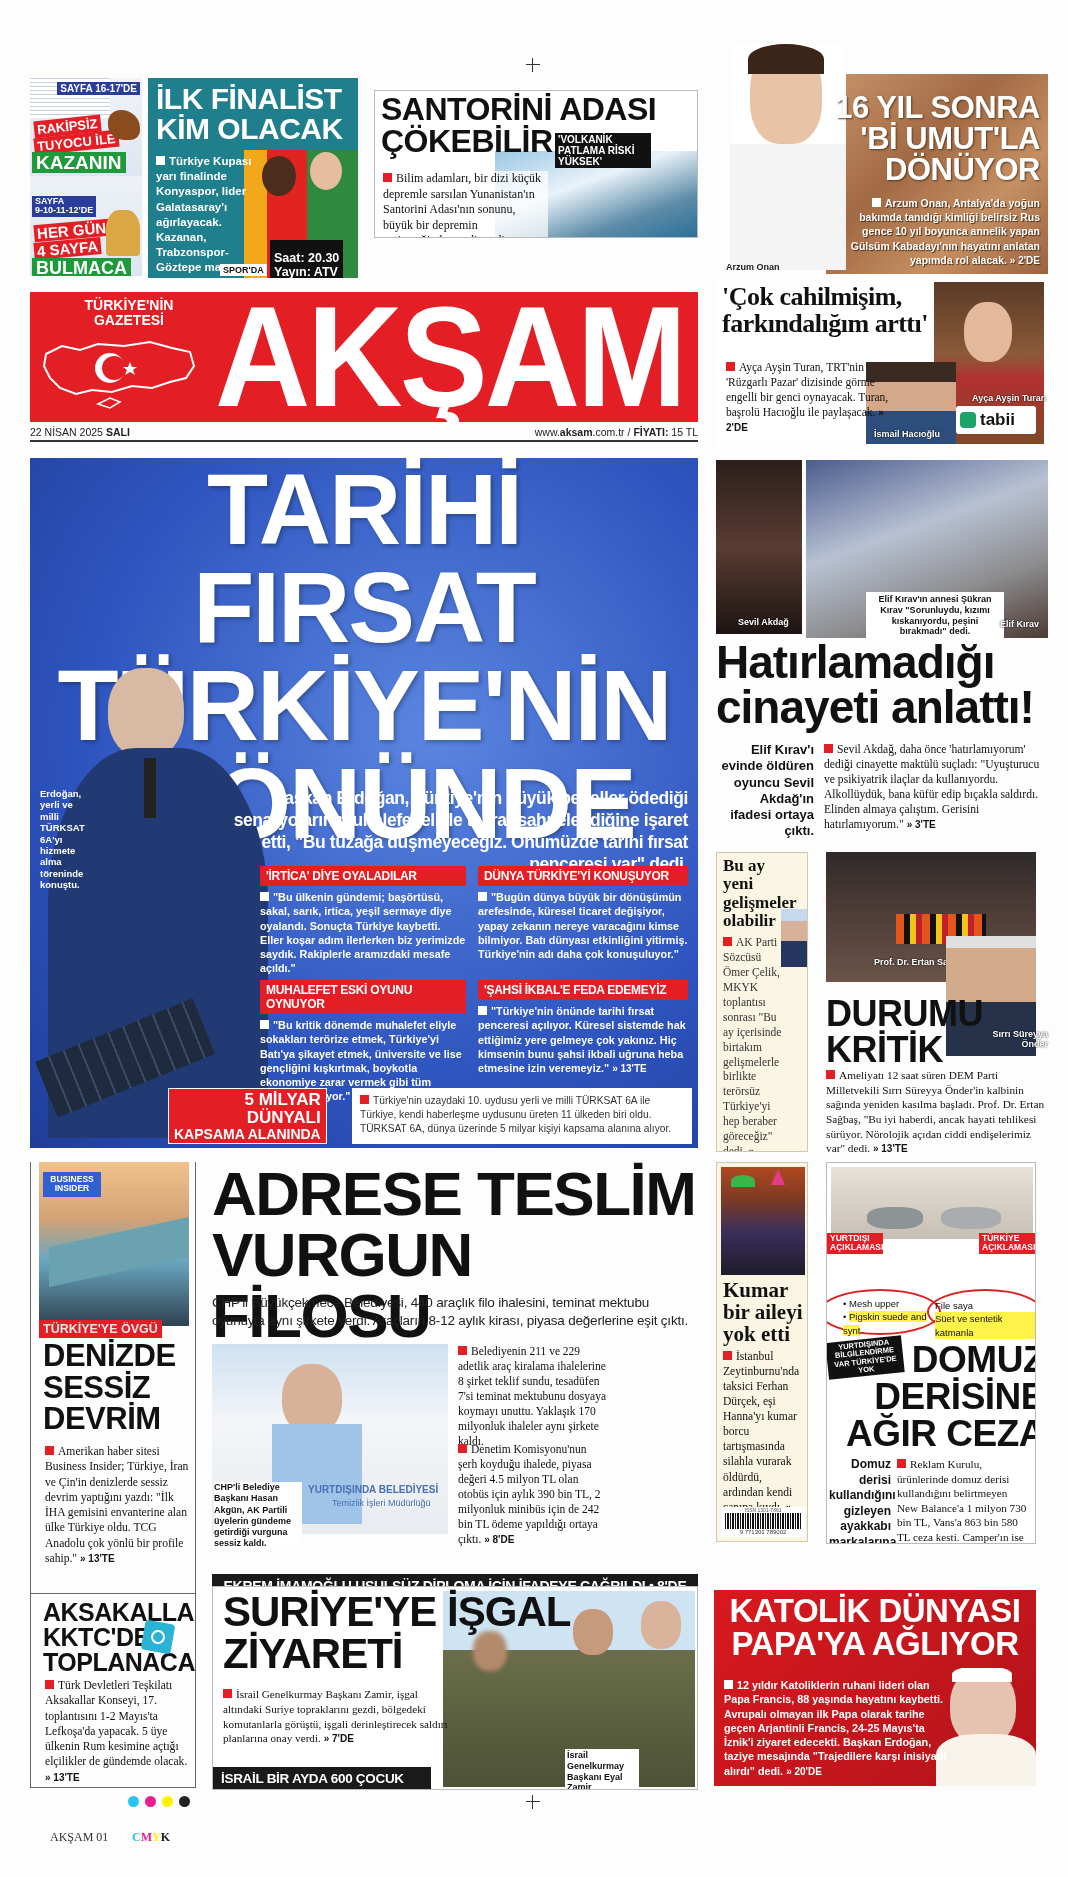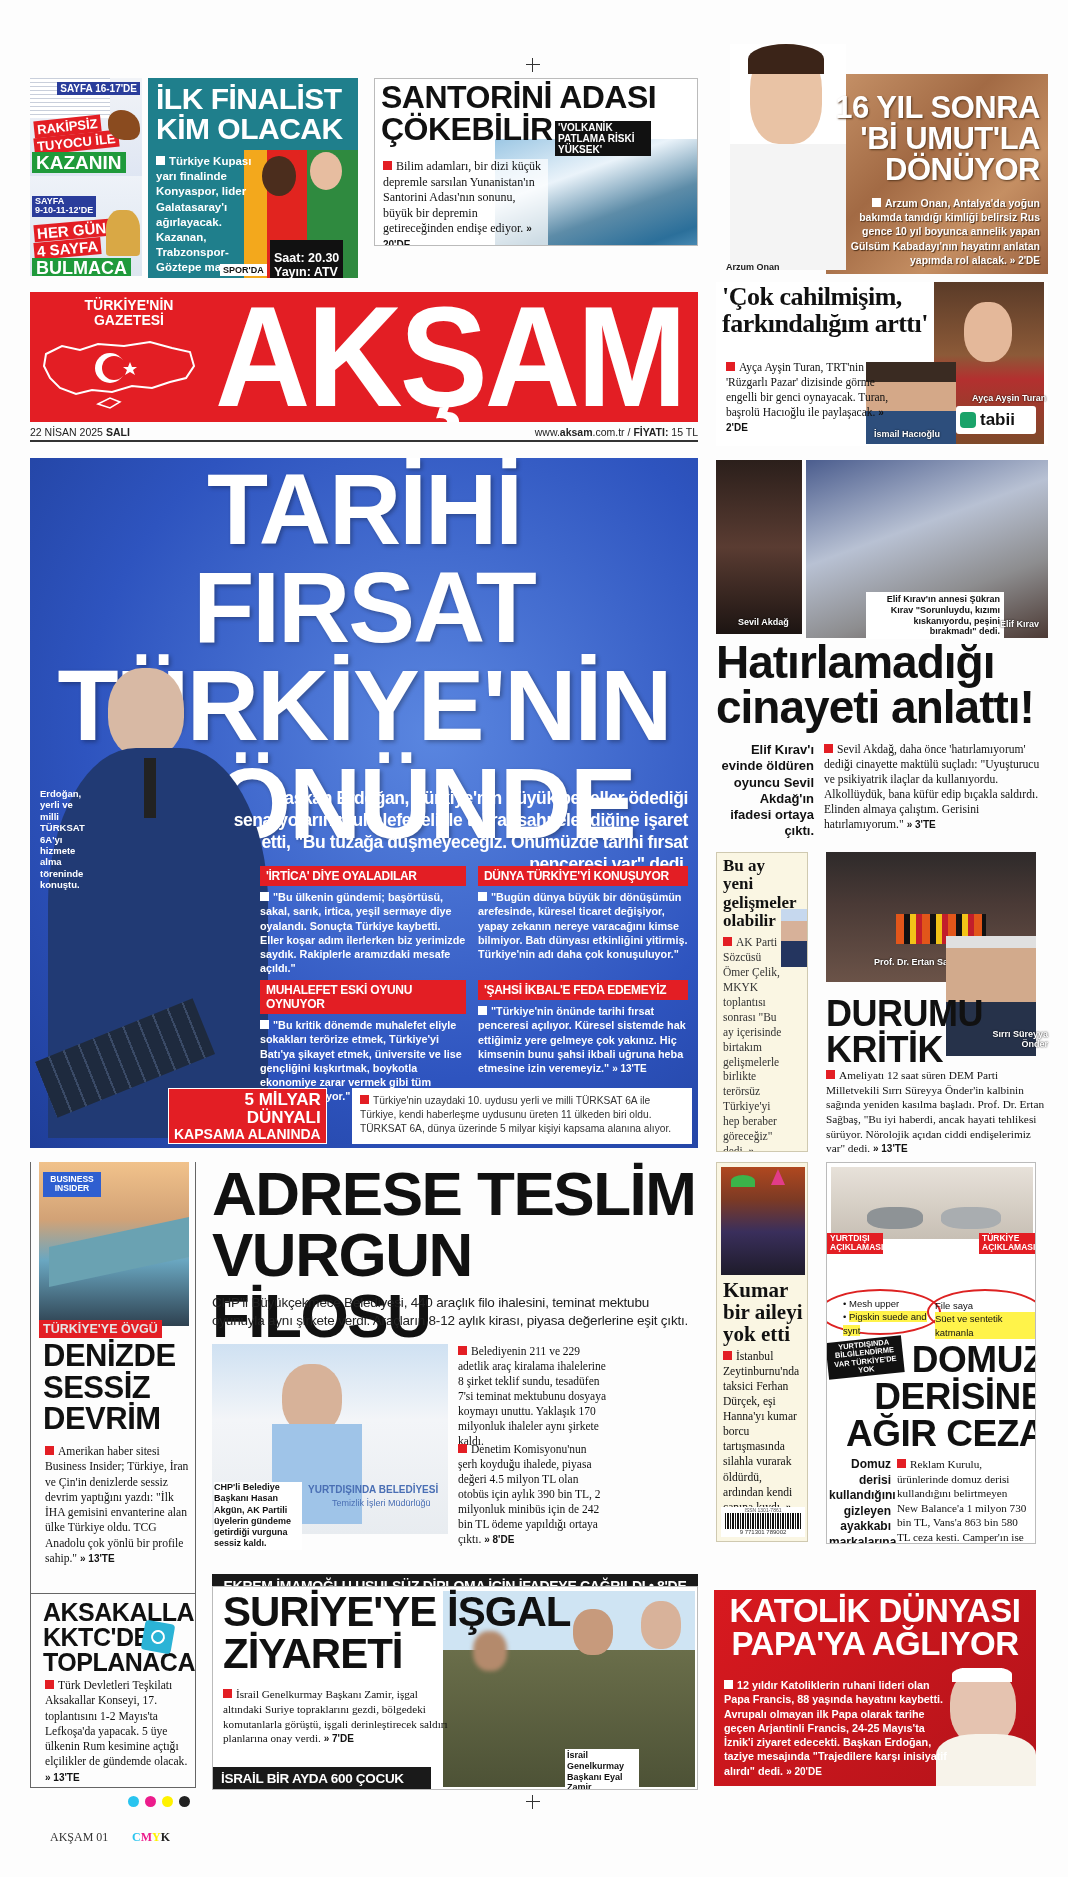--- a/index.html
+++ b/index.html
@@ -49,21 +49,21 @@
     <div class="abs" style="left:66px;top:2px;width:32px;height:38px;border-radius:50%;background:#e7bda0"></div>
   </div>
   <div class="abs" style="left:8px;top:76px;width:100px;color:#fff;font-size:11.5px;font-weight:bold;line-height:1.32"><span class="sqw"></span><span>Türkiye Kupası yarı finalinde Konyaspor, lider Galatasaray'ı ağırlayacak. Kazanan, Trabzonspor-Göztepe maçının galibiyle final oynayacak.</span></div>
   <div class="abs" style="left:122px;top:162px;background:#111;color:#fff;font-size:12.5px;font-weight:bold;padding:11px 4px;line-height:1.15">
       <div>Saat: 20.30</div>
       <div>Yayın: ATV</div>
     </div>
   <div class="abs" style="left:72px;top:186px;background:#fff;color:#111;font-size:9px;font-weight:bold;padding:1px 3px">SPOR'DA</div>
 </div>
 
-<div class="abs" style="left:374px;top:78px;width:324px;height:168px;border:1px solid #bbb;background:#fff;overflow:hidden">
+<div class="abs" style="left:374px;top:90px;width:324px;height:148px;border:1px solid #bbb;background:#fff;overflow:hidden">
   <div class="abs photo" style="left:120px;top:60px;width:204px;height:140px;background:linear-gradient(160deg,#9cc7e4 0%,#eaf3fa 30%,#5d8ca8 55%,#2b6f9a 75%,#7ab6dc 100%)"></div>
   <div class="abs cond" style="left:6px;top:2px;font-size:32px;line-height:1;letter-spacing:-.5px">SANTORİNİ ADASI</div>
   <div class="abs cond" style="left:6px;top:34px;font-size:32px;line-height:1;letter-spacing:-.5px">ÇÖKEBİLİR</div>
   <div class="abs" style="left:180px;top:42px;width:96px;background:#111;color:#fff;font-size:10px;font-weight:bold;padding:1px 3px;line-height:1.1">'VOLKANİK PATLAMA RİSKİ YÜKSEK'</div>
   <div class="abs serif" style="left:8px;top:80px;width:165px;font-size:12px;line-height:1.3;background:rgba(255,255,255,.7)"><span class="sq"></span><span>Bilim adamları, bir dizi küçük depremle sarsılan Yunanistan'ın Santorini Adası'nın sonunu, büyük bir depremin getireceğinden endişe ediyor.</span> <span class="ref">» 20'DE</span></div>
 </div>
 
 <div class="abs" style="left:716px;top:44px;width:332px;height:230px;overflow:hidden">
   <div class="abs" style="left:110px;top:30px;width:222px;height:200px;background:linear-gradient(135deg,#c8946a,#a26a44 40%,#c58f63 70%,#9b6240)"></div>
   <div class="abs photo" style="left:14px;top:0;width:116px;height:226px;background:#fff">
@@ -154,21 +154,21 @@
     <div style="font-size:17px">DÜNYALI</div>
     <div style="font-size:14px">KAPSAMA ALANINDA</div>
   </div>
   <div class="abs" style="left:322px;top:630px;width:340px;height:56px;background:#fff;padding:6px 8px;font-size:10.2px;line-height:1.38;color:#333"><span class="sq"></span><span>Türkiye'nin uzaydaki 10. uydusu yerli ve milli TÜRKSAT 6A ile Türkiye, kendi haberleşme uydusunu üreten 11 ülkeden biri oldu. TÜRKSAT 6A, dünya üzerinde 5 milyar kişiyi kapsama alanına alıyor.</span></div>
 </div>
 
 <div class="abs" style="left:716px;top:460px;width:332px;height:360px">
   <div class="abs photo" style="left:0;top:0;width:86px;height:174px;background:linear-gradient(180deg,#2b1f1b,#5a3c32 50%,#1c1412)"></div>
   <div class="abs cap" style="left:22px;top:158px">Sevil Akdağ</div>
   <div class="abs photo" style="left:90px;top:0;width:242px;height:178px;background:linear-gradient(160deg,#4b5d8e,#b8c1d3 40%,#8d8d8f 70%,#4c3a34)"></div>
-  <div class="abs" style="left:150px;top:132px;width:138px;background:#fff;font-size:9px;font-weight:bold;line-height:1.2;padding:2px 4px;text-align:right">Elif Kırav'ın annesi Şükran Kırav "Sorunluydu, kızımı kıskanıyordu, peşini bırakmadı" dedi.</div>
+  <div class="abs" style="left:150px;top:132px;width:138px;background:#fff;font-size:9px;font-weight:bold;line-height:1.2;padding:2px 4px;text-align:center">Elif Kırav'ın annesi Şükran Kırav "Sorunluydu, kızımı kıskanıyordu, peşini bırakmadı" dedi.</div>
   <div class="abs cap" style="left:284px;top:160px">Elif Kırav</div>
   <div class="abs cond" style="left:0;top:180px;font-size:46px;line-height:.98;letter-spacing:-1px">
       <div>Hatırlamadığı</div>
       <div>cinayeti anlattı!</div>
     </div>
   <div class="abs" style="left:0;top:282px;width:98px;text-align:right;font-size:13px;font-weight:bold;line-height:1.25">Elif Kırav'ı evinde öldüren oyuncu Sevil Akdağ'ın ifadesi ortaya çıktı.</div>
   <div class="abs serif" style="left:108px;top:282px;width:224px;font-size:11.6px;line-height:1.3"><span class="sq"></span><span>Sevil Akdağ, daha önce 'hatırlamıyorum' dediği cinayette maktülü suçladı: "Uyuşturucu ve psikiyatrik ilaçlar da kullanıyordu. Alkollüydük, bana küfür edip bıçakla saldırdı. Elinden almaya çalıştım. Gerisini hatırlamıyorum."</span> <span class="ref">» 3'TE</span></div>
 </div>
 
 <div class="abs" style="left:716px;top:852px;width:92px;height:300px;background:#faf6e3;border:1px solid #cfc9b0;overflow:hidden">

